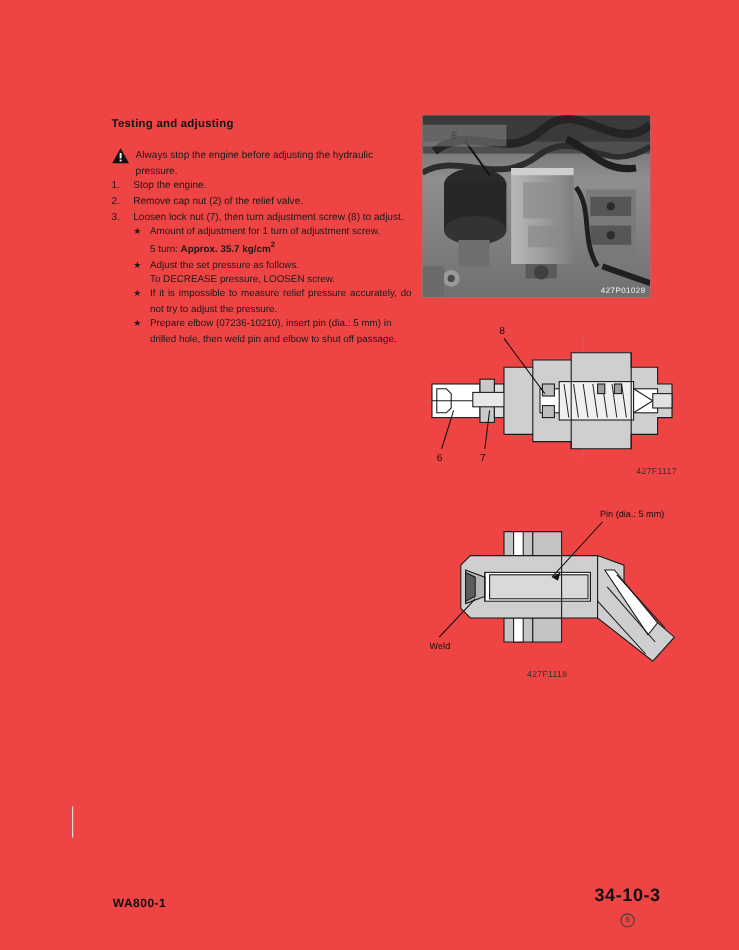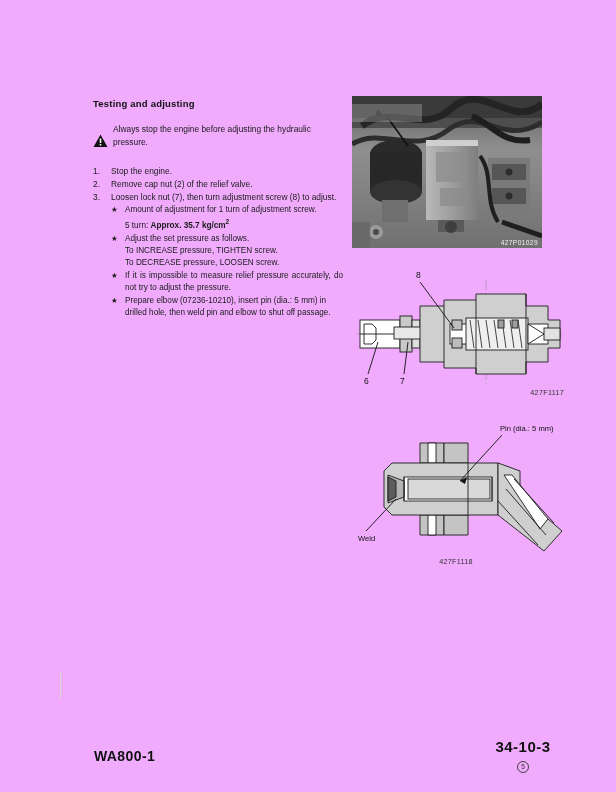--- a/index.html
+++ b/index.html
@@ -11,42 +11,41 @@
     width: 616px;
     height: 792px;
     position: relative;
     font-family: "Liberation Sans", sans-serif;
     color: #1a1a1a;
     overflow: hidden;
   }
   .page {
     position: absolute;
     inset: 0;
-    background: #f0abfc;
+    background: #ef4444;
   }
 
   
   .text-col {
     position: absolute;
     left: 93px;
     top: 98px;
     width: 250px;
   }
   .section-title {
     font-size: 9.5px;
     font-weight: bold;
     letter-spacing: 0.2px;
     margin-bottom: 14px;
     color: #111;
   }
   .warning-row {
     display: flex;
-    align-items: flex-end;
+    align-items: flex-start;
     gap: 5px;
-    margin-bottom: 17px;
   }
   .warn-icon {
     flex: 0 0 auto;
     width: 15px;
     height: 14px;
     margin-top: 0px;
   }
   .warn-text {
     font-size: 8.4px;
     line-height: 12.5px;
@@ -125,21 +124,21 @@
     font-family: "Liberation Sans", sans-serif;
   }
 
   .svg-fig { display: block; }
 
   
   .footer-model {
     position: absolute;
     left: 94px;
     top: 748px;
-    font-size: 14px;
+    font-size: 10px;
     font-weight: bold;
     letter-spacing: 0.4px;
     color: #111;
   }
   .footer-page {
     position: absolute;
     right: 48px;
     top: 738px;
     text-align: center;
     width: 90px;
@@ -215,21 +214,20 @@
         <span class="bullet-body">
           <span class="indent justify">Amount of adjustment for 1 turn of adjustment screw.</span>
           <span class="indent"><span>5 turn:  </span><span class="bold">Approx. 35.7 kg/cm</span><sup class="sq bold">2</sup></span>
         </span>
       </div>
 
       <div class="bullet">
         <span class="bullet-mark">★</span>
         <span class="bullet-body">
           <span class="indent">Adjust the set pressure as follows.</span>
-          <span class="indent">To INCREASE pressure, TIGHTEN screw.</span>
           <span class="indent">To DECREASE pressure, LOOSEN screw.</span>
         </span>
       </div>
 
       <div class="bullet">
         <span class="bullet-mark">★</span>
         <span class="bullet-body justify">If it is impossible to measure relief pressure accurately, do not try to adjust the pressure.</span>
       </div>
 
       <div class="bullet">

